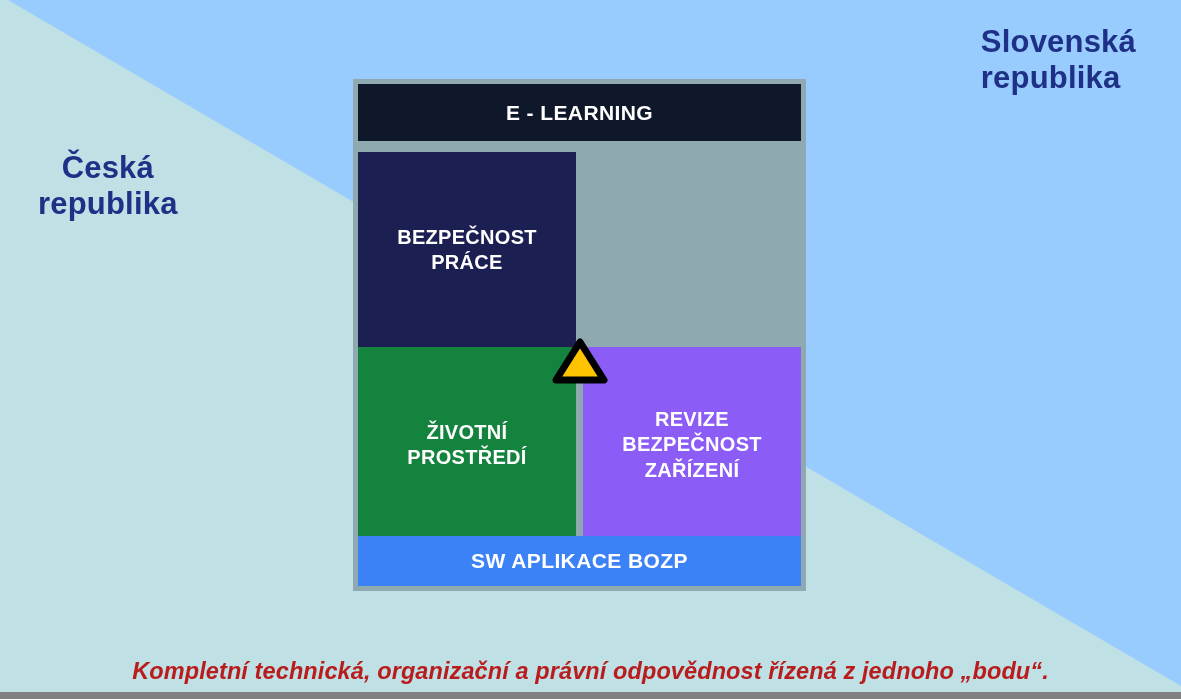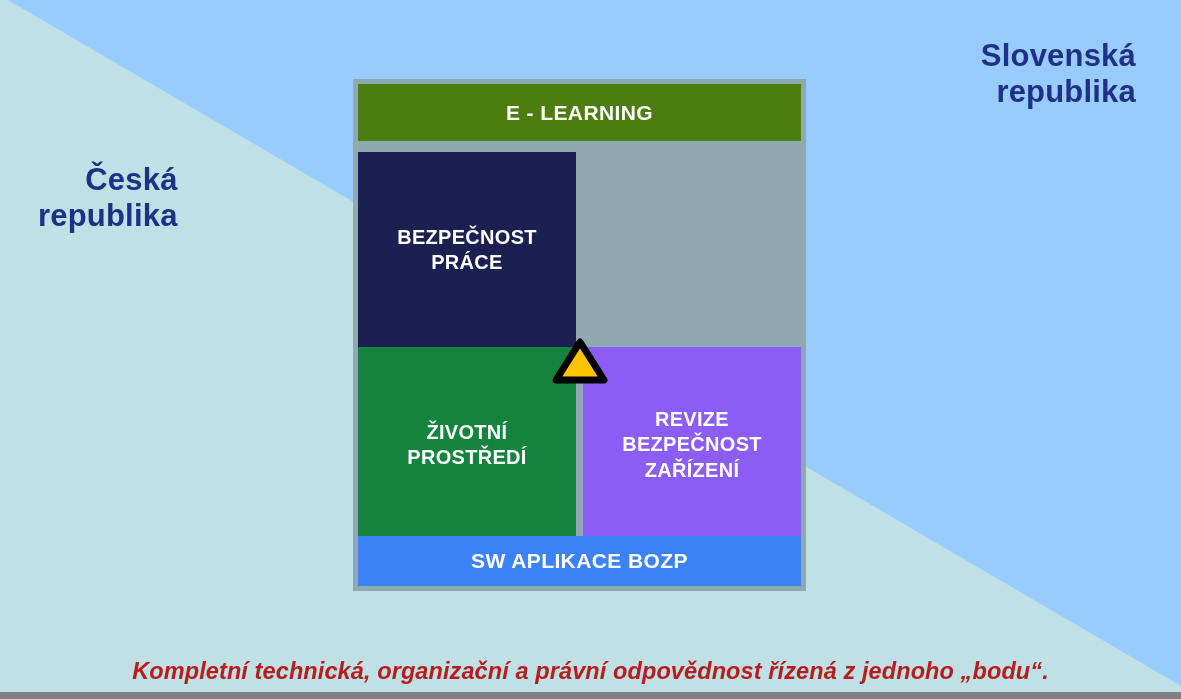--- a/index.html
+++ b/index.html
@@ -42,27 +42,27 @@
   .country-label {
     position: absolute;
     color: #1f3087;
     font-weight: bold;
     font-size: 31px;
     line-height: 1.17;
     letter-spacing: 0.2px;
   }
   #label-cz {
     left: 38px;
-    top: 162px;
-    text-align: right;
+    top: 150px;
+    text-align: center;
   }
   #label-sk {
     right: 45px;
-    top: 38px;
-    text-align: right;
+    top: 24px;
+    text-align: left;
   }
   
   #matrix-frame {
     position: absolute;
     left: 353px;
     top: 79px;
     width: 453px;
     height: 512px;
     background: #8fa9b1;
     box-sizing: border-box;
@@ -82,21 +82,21 @@
     justify-content: center;
     color: #ffffff;
     font-weight: bold;
     font-size: 21px;
     letter-spacing: 0.4px;
     box-sizing: border-box;
   }
   #band-elearning {
     top: 0;
     height: 57px;
-    background: #4d7c0f;
+    background: #0f172a;
   }
   #band-sw {
     bottom: 0;
     height: 50px;
     background: #3b82f6;
   }
   .quad {
     position: absolute;
     width: 218px;
     display: flex;

